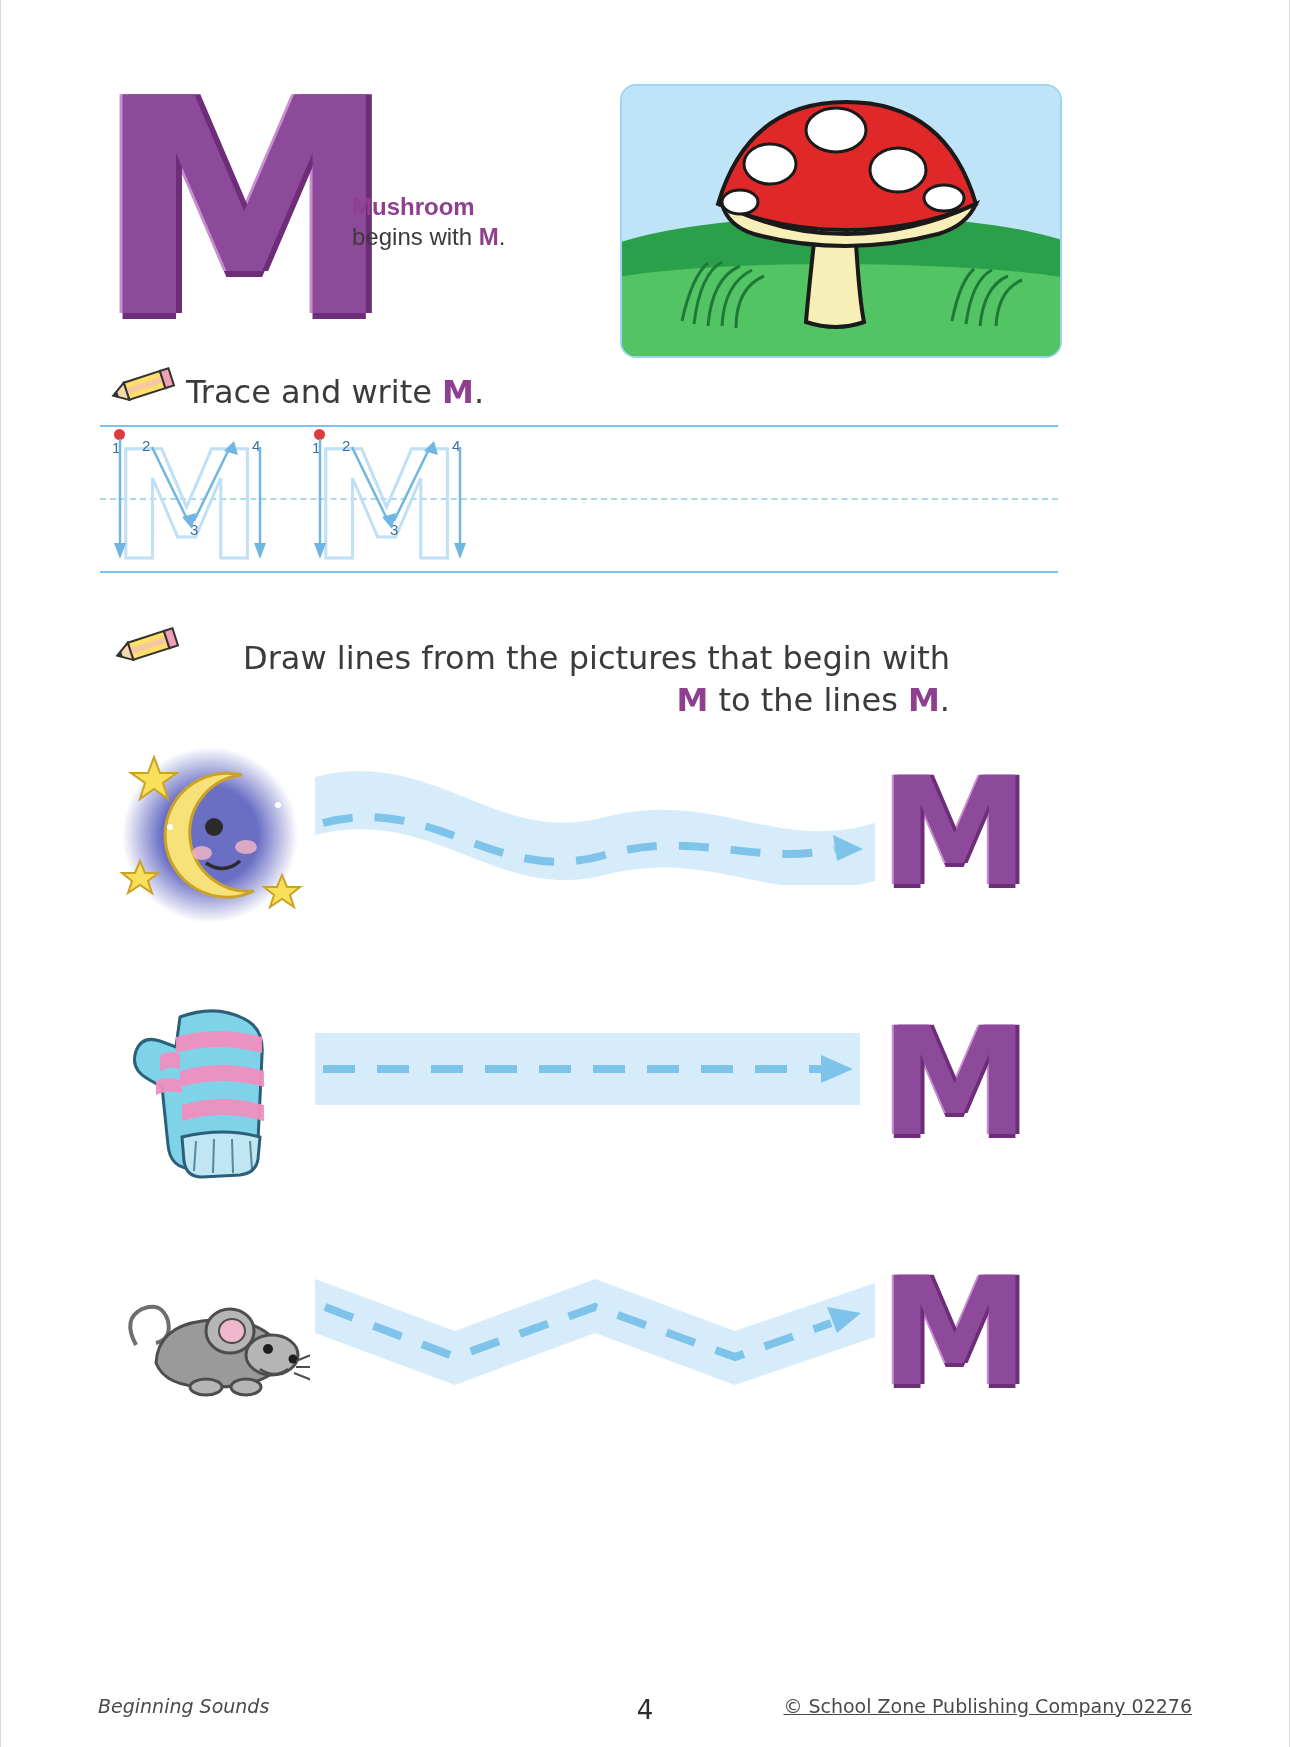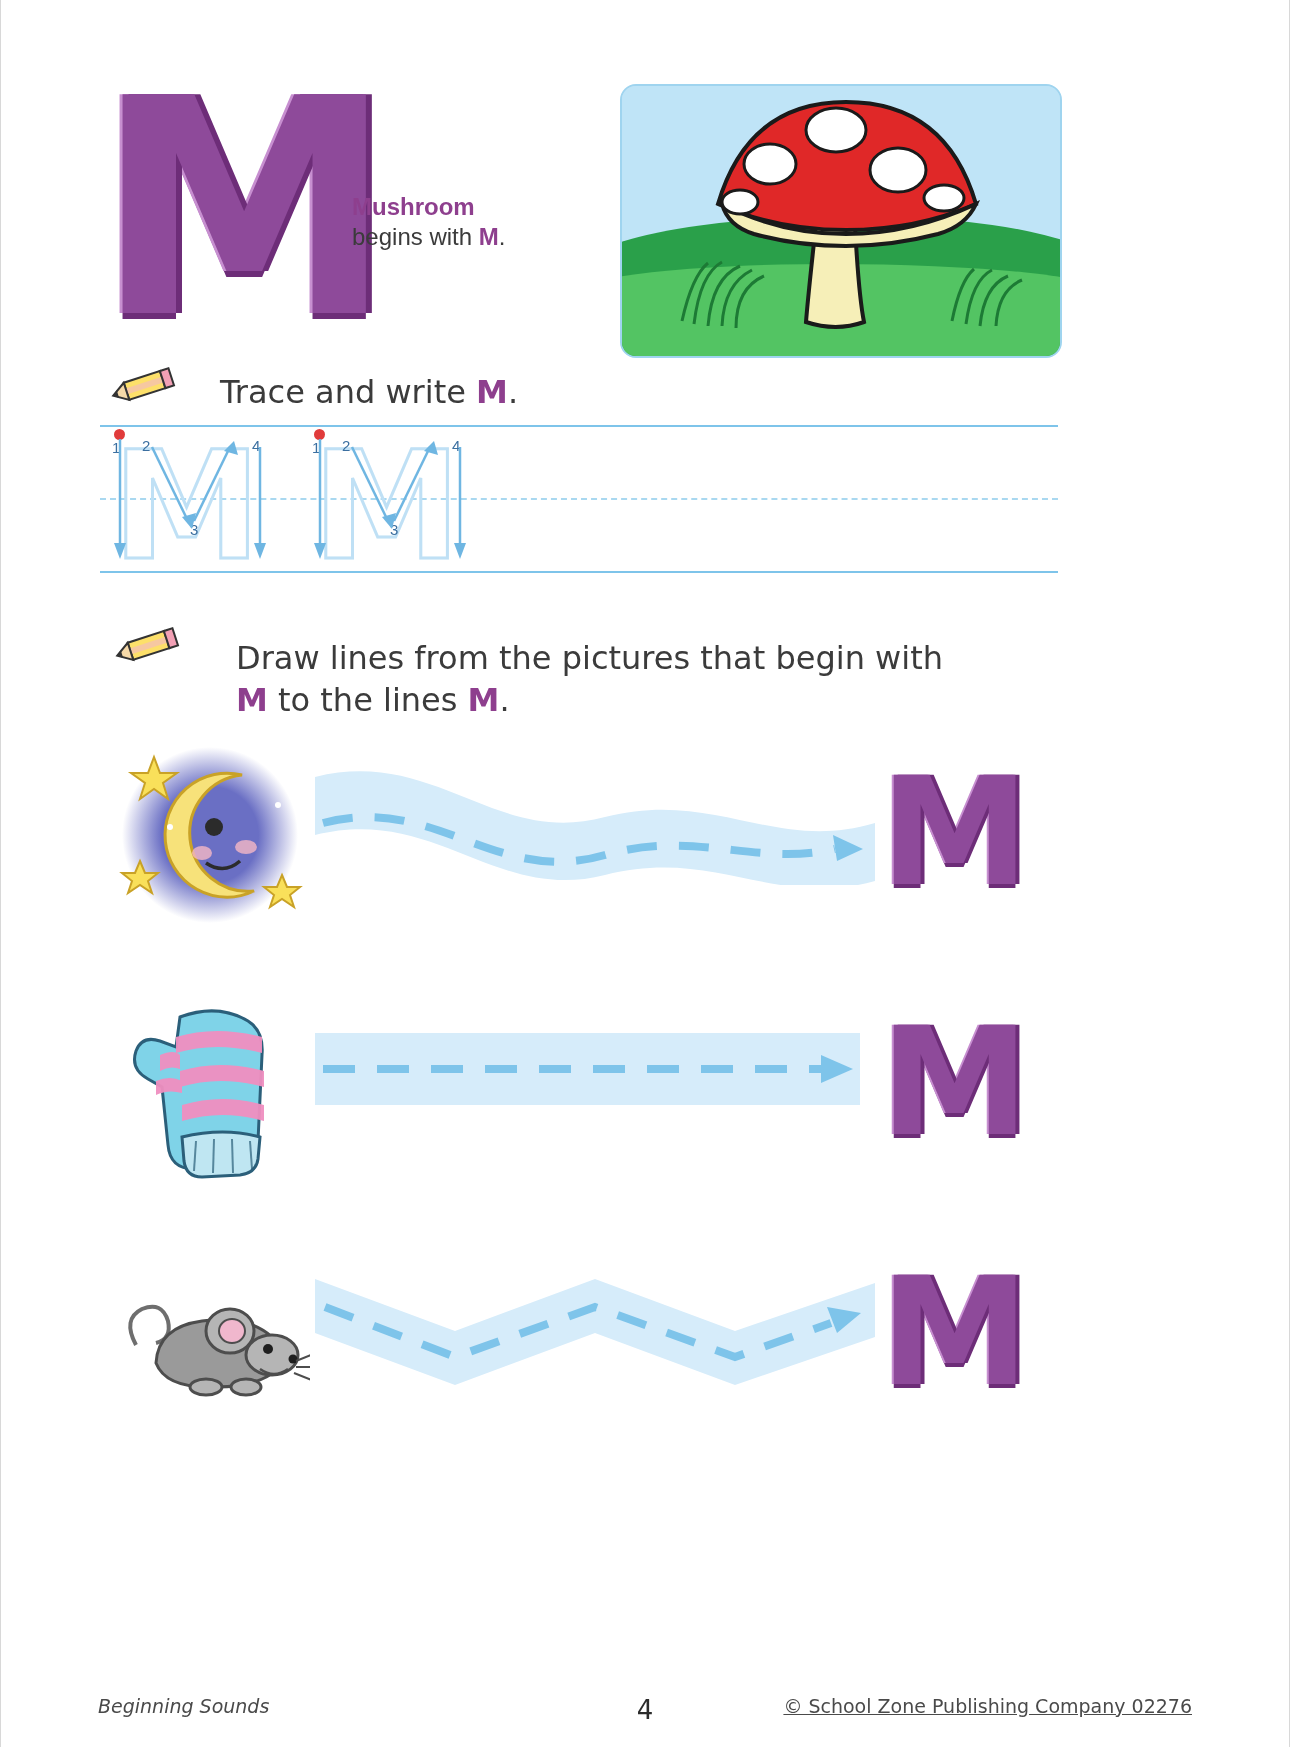--- a/index.html
+++ b/index.html
@@ -83,21 +83,20 @@
     background: #53c463;
     border-radius: 55% 60% 0 0 / 30% 30% 0 0;
   }
   
   .instruction {
     position: absolute;
     font-family: "DejaVu Sans", sans-serif;
     font-size: 32px;
     color: #3b3b3b;
     line-height: 1.3;
-    margin-left: 34px;
   }
   .instruction .m { color: #8e3f8e; font-weight: bold; }
   .pencil {
     position: absolute;
     width: 70px;
     height: 44px;
   }
   
   .trace-area {
     position: absolute;
@@ -306,21 +305,21 @@
 
   <svg class="pencil" style="left:112px; top:625px;" viewBox="0 0 70 44">
     <g transform="rotate(-18 35 22)">
       <rect x="18" y="12" width="38" height="18" fill="#fde06a" stroke="#333" stroke-width="2"></rect>
       <rect x="18" y="18" width="38" height="6" fill="#f2b8c6" opacity="0.6"></rect>
       <polygon points="18,12 4,21 18,30" fill="#f6d9a8" stroke="#333" stroke-width="2"></polygon>
       <polygon points="9,17 4,21 9,25" fill="#333"></polygon>
       <rect x="56" y="12" width="9" height="18" fill="#f2a0b5" stroke="#333" stroke-width="2"></rect>
     </g>
   </svg>
-  <div class="instruction" style="left:202px; top:638px; width:760px;">
+  <div class="instruction" style="left:190px; top:638px; width:760px;text-align:right;">
     <div>Draw lines from the pictures that begin with</div>
     <div>
       <span class="m">M</span><span> to the lines </span><span class="m">M</span><span>.</span>
     </div>
   </div>
 
   <div class="row" style="top:735px;">
     <svg class="row-pic" viewBox="0 0 200 200">
       <defs>
         <radialGradient id="nightglow" cx="50%" cy="50%" r="50%">

